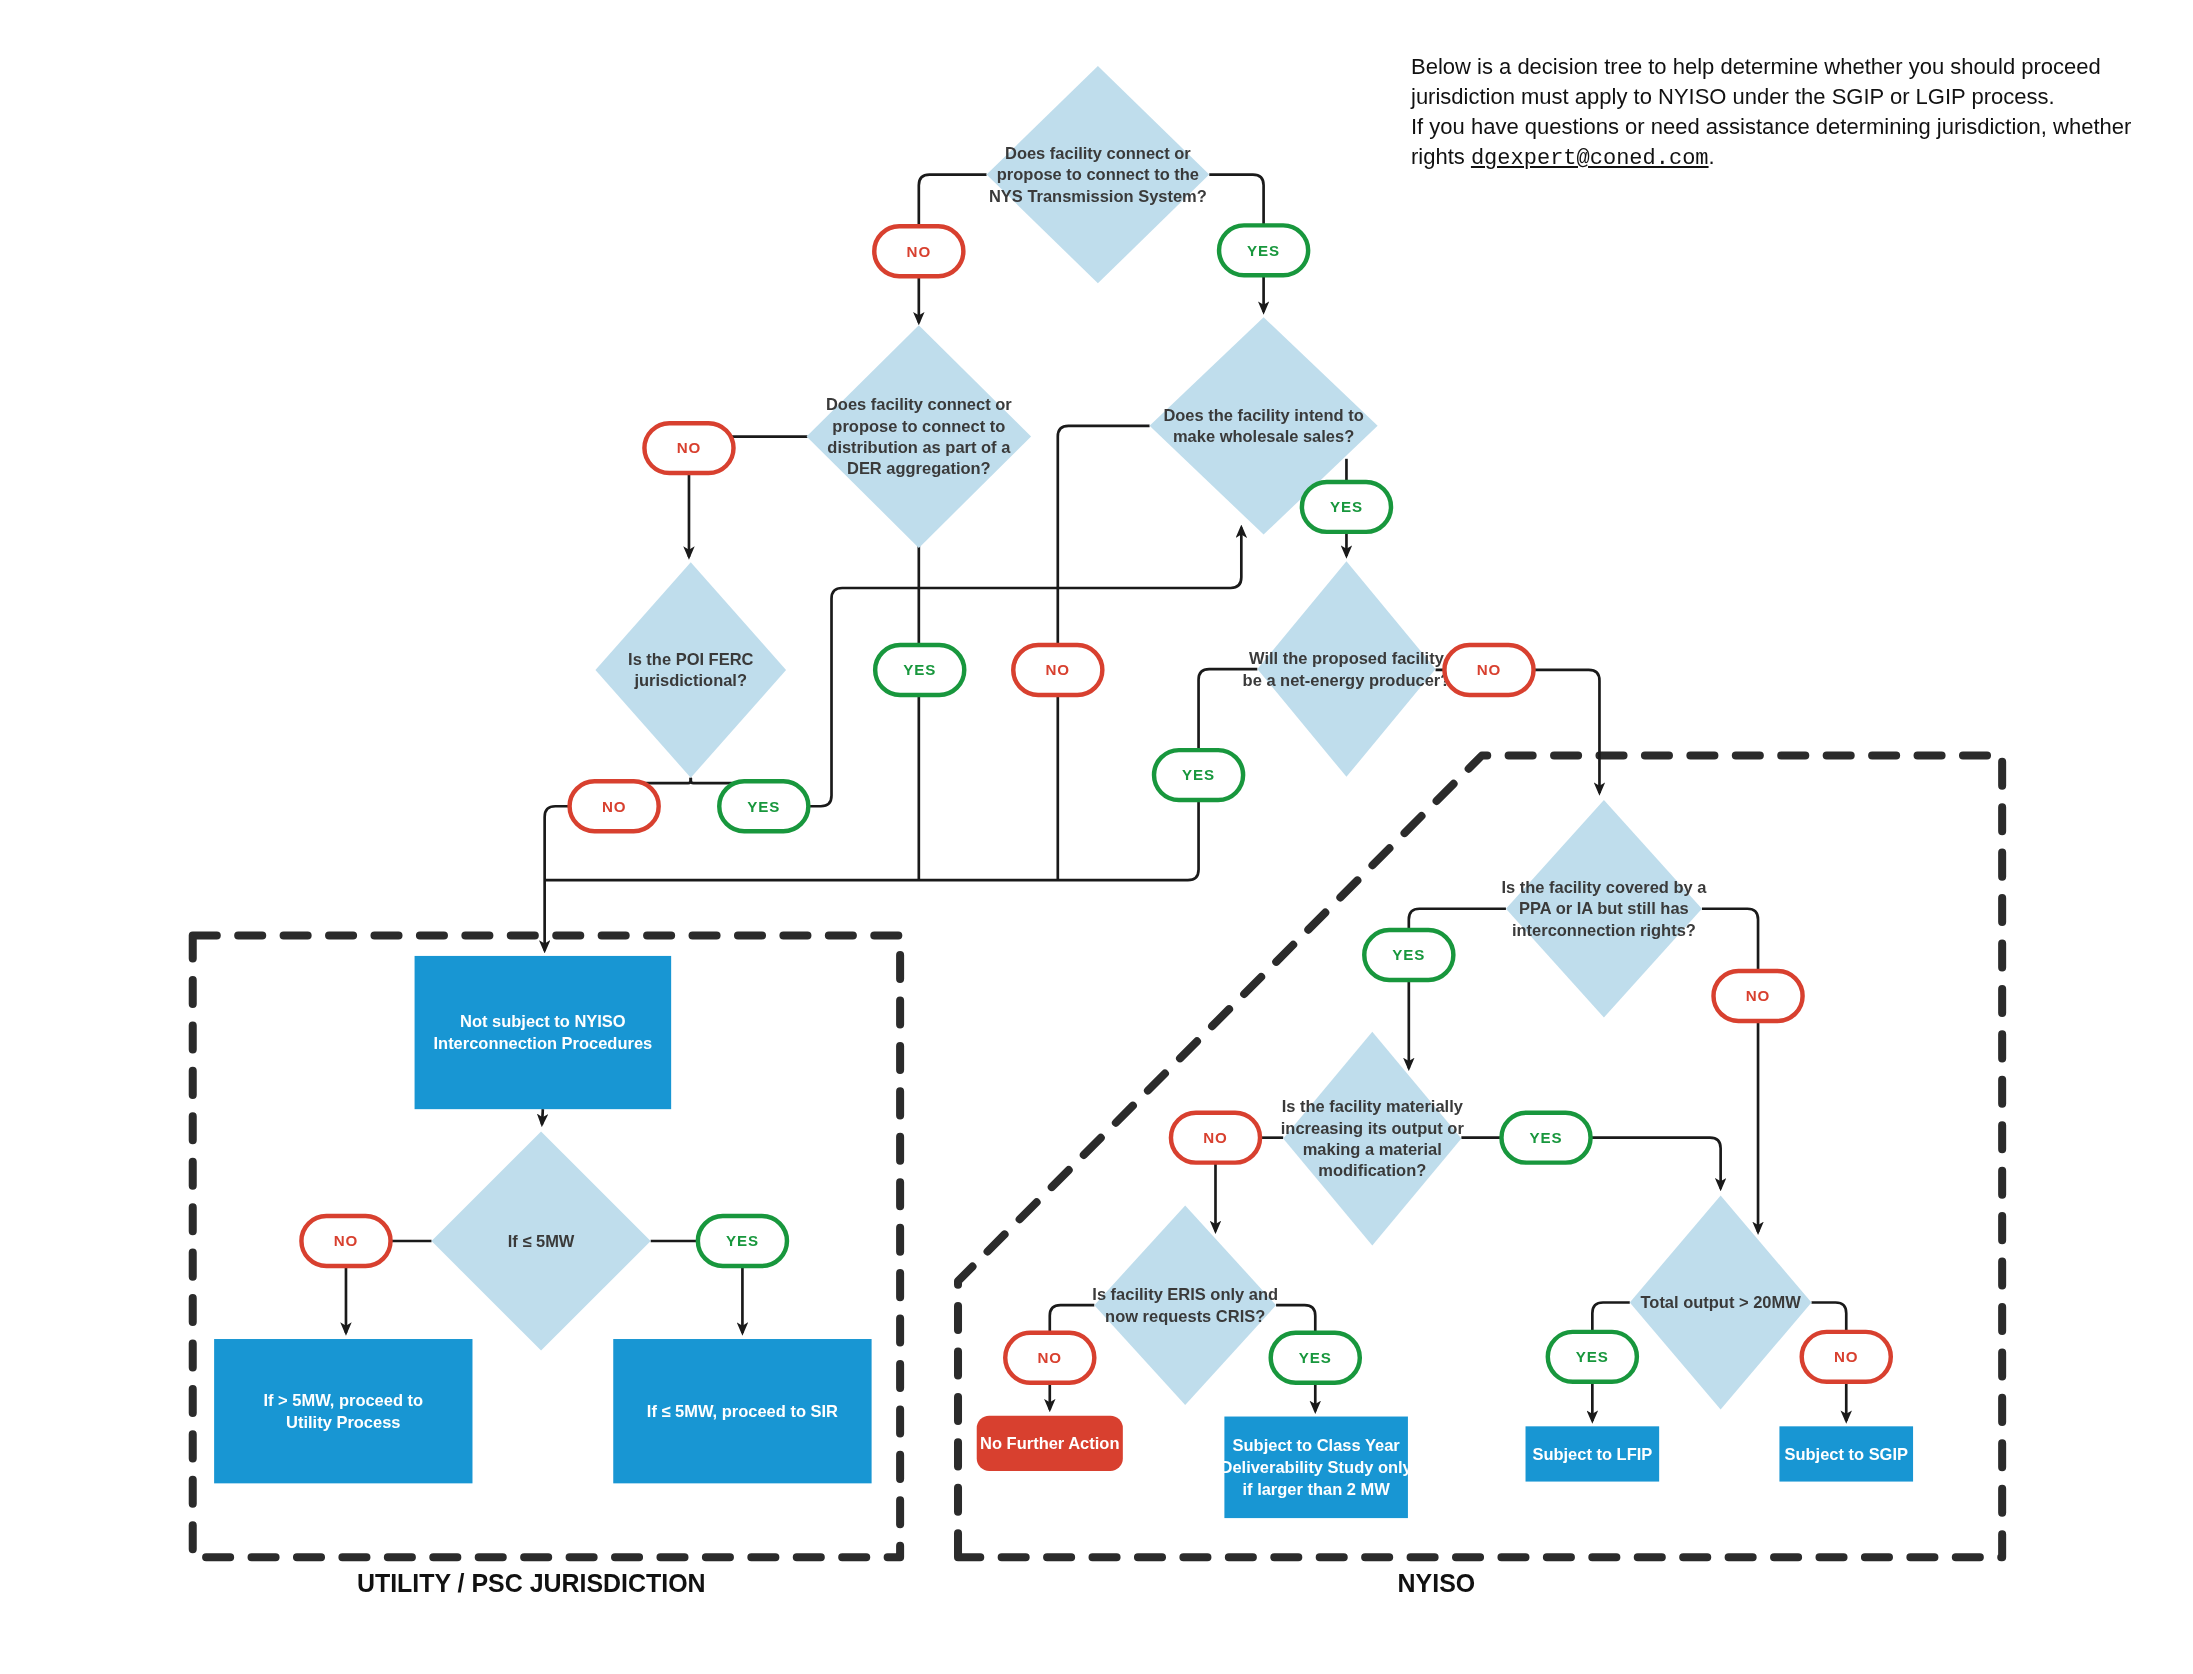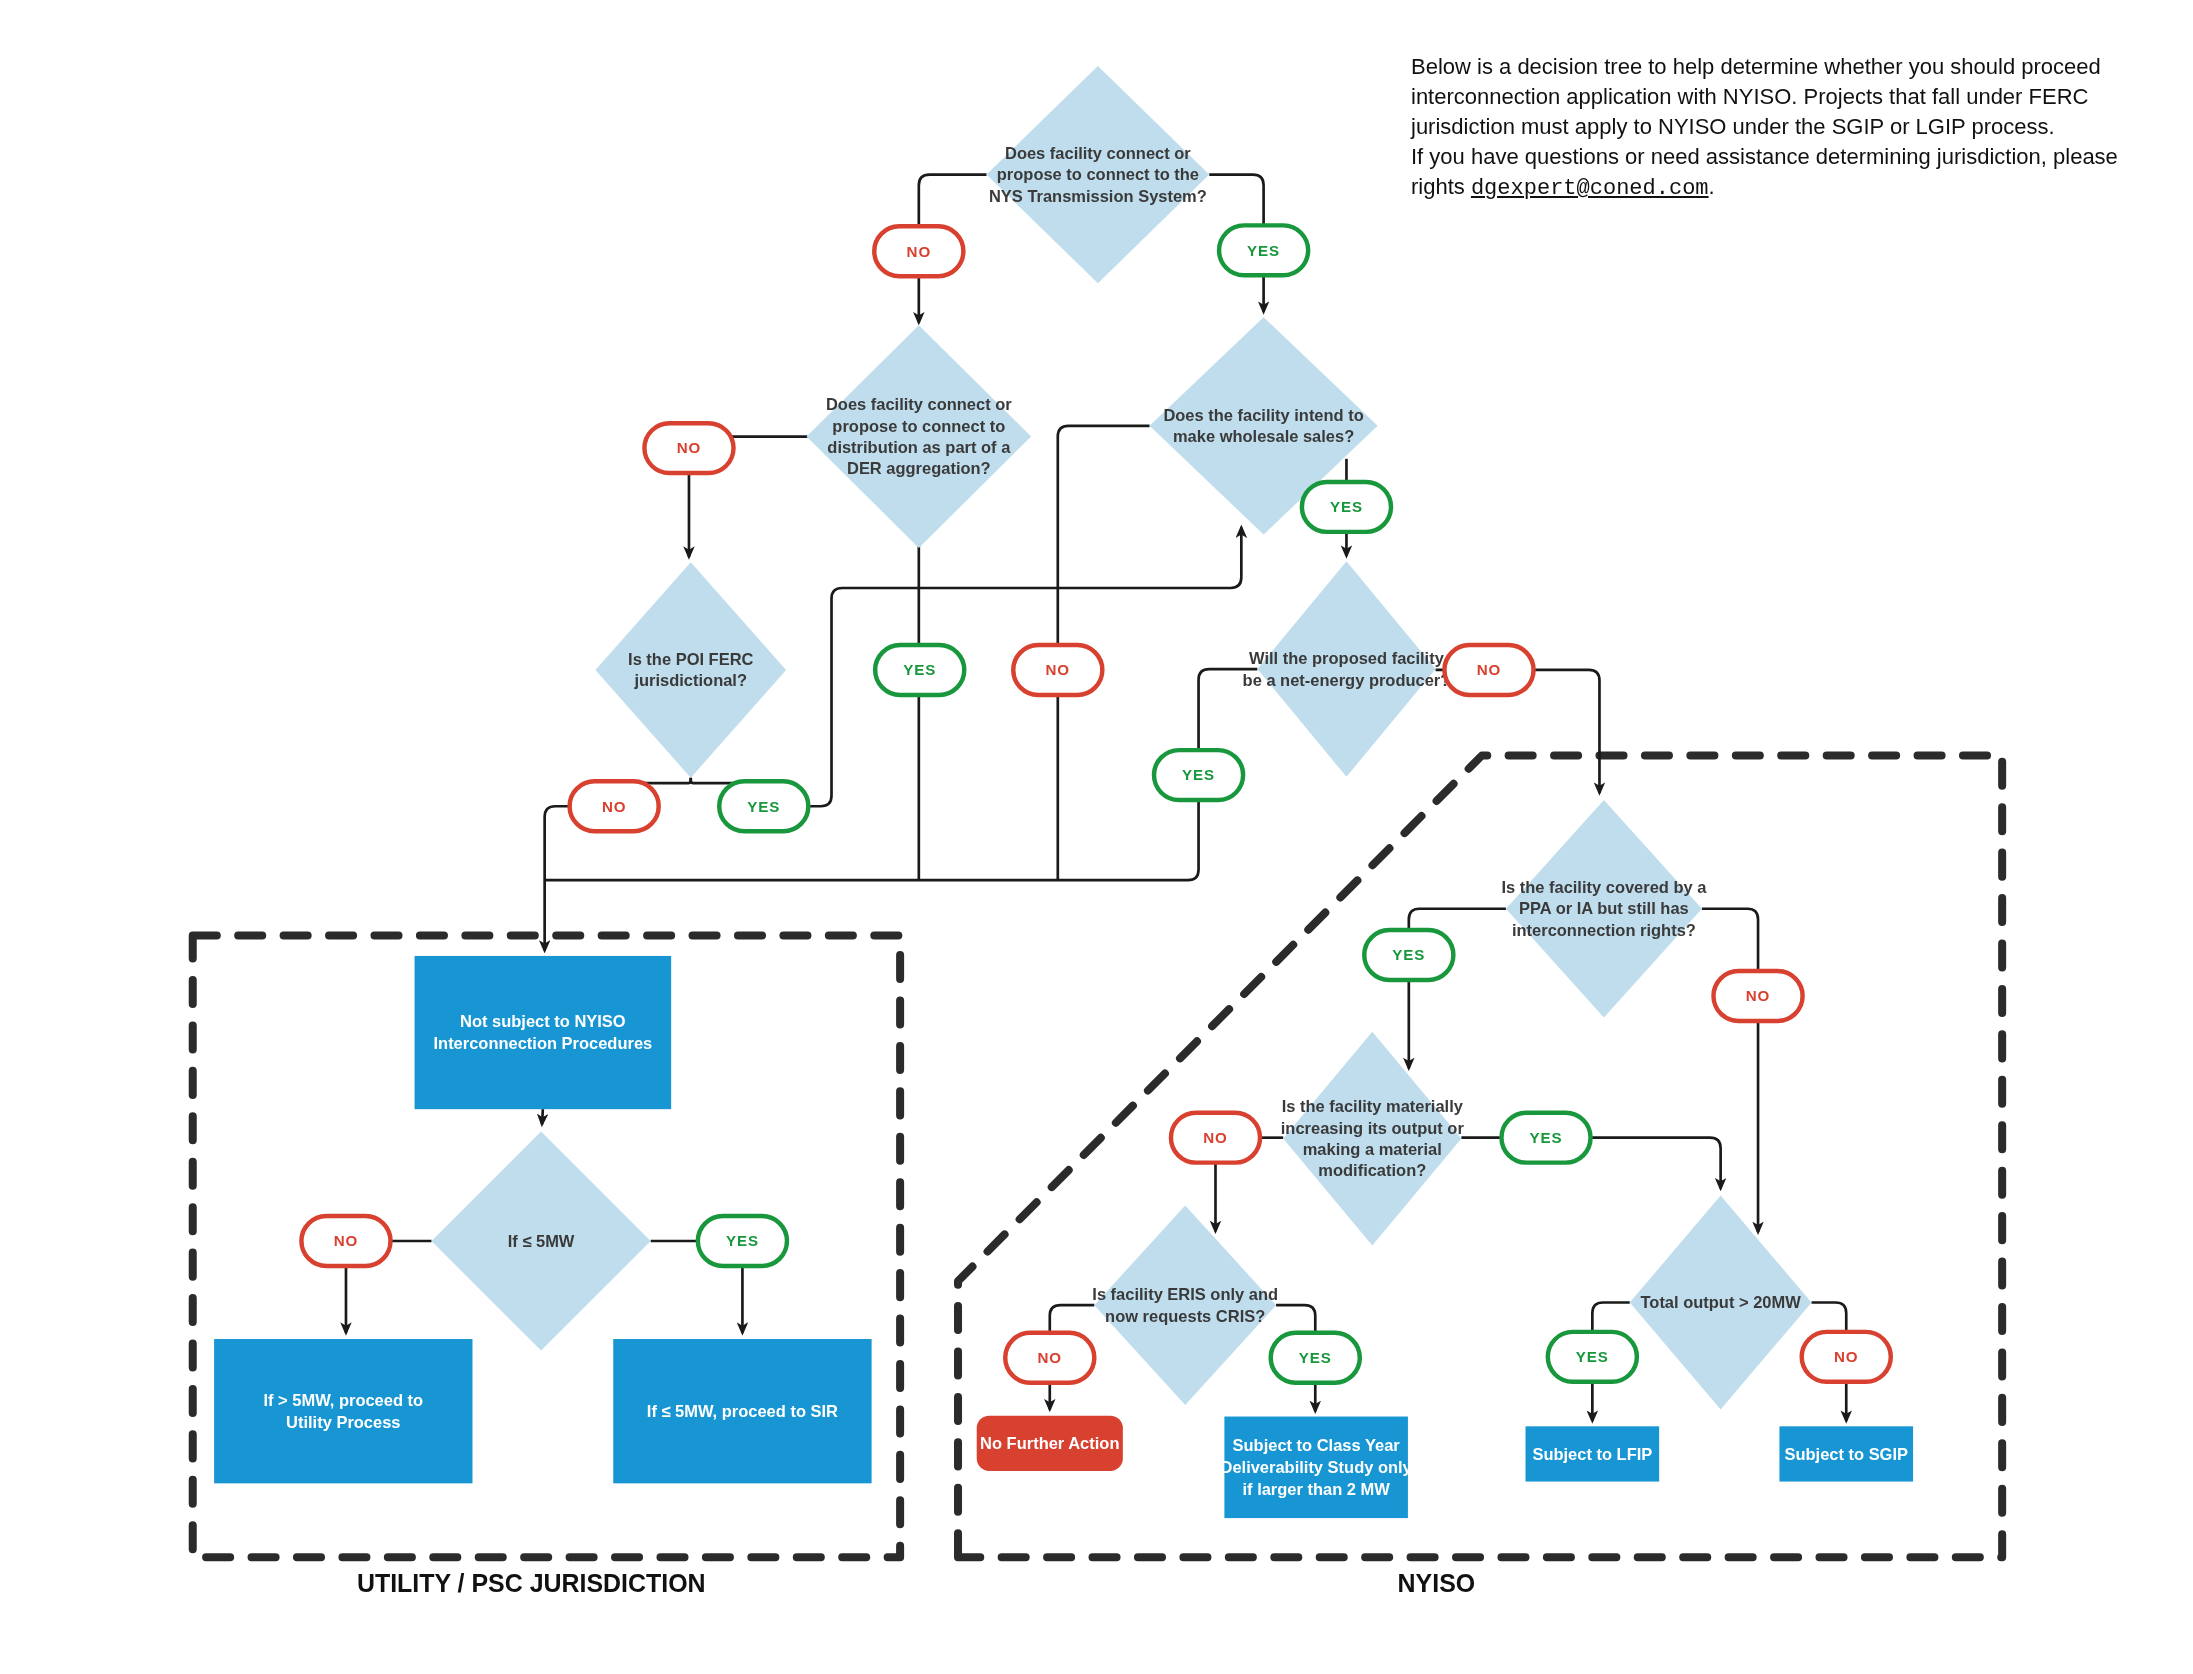--- a/index.html
+++ b/index.html
@@ -12,23 +12,22 @@
   #diagram{position:absolute;left:0;top:0;width:2194px;height:1674px;}
   #diagram svg{display:block;}
 </style>
 </head>
 <body>
 
 <div class="canvas">
 
   <div class="intro">
     <div class="intro-line">Below is a decision tree to help determine whether you should proceed</div>
-    <div class="intro-line">interconnection application with NYISO. Projects that fall under FERC</div>
     <div class="intro-line">jurisdiction must apply to NYISO under the SGIP or LGIP process.</div>
-    <div class="intro-line">If you have questions or need assistance determining jurisdiction, please</div>
+    <div class="intro-line">If you have questions or need assistance determining jurisdiction, whether</div>
     <div class="intro-line"><span>rights </span><a class="email">dgexpert@coned.com</a><span>.</span></div>
   </div>
 
   <div id="diagram">
       <svg viewBox="0 0 2462 1879" width="2194" height="1674">
         <defs>
           <marker id="arrow" viewBox="0 0 14 12" markerWidth="15" markerHeight="13" refX="11" refY="6" orient="auto" markerUnits="userSpaceOnUse">
             <path d="M0,0 L14,6 L0,12 L3.5,6 Z" fill="#1A1A1A"></path>
           </marker>
         </defs>

